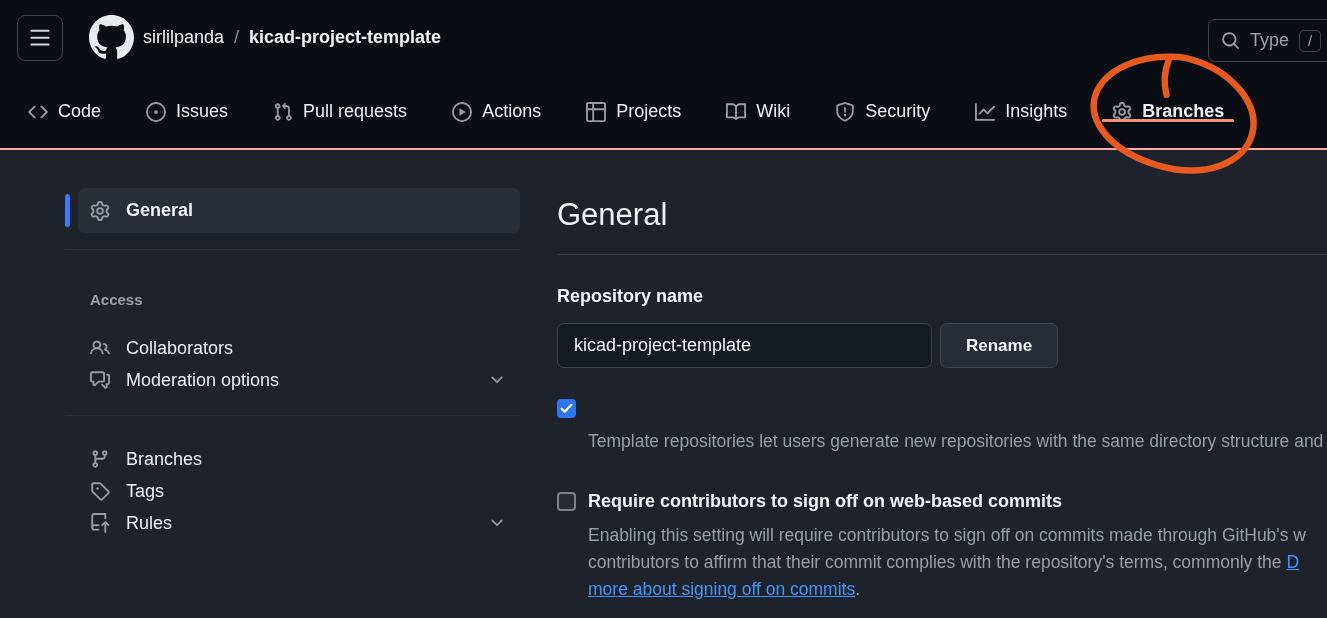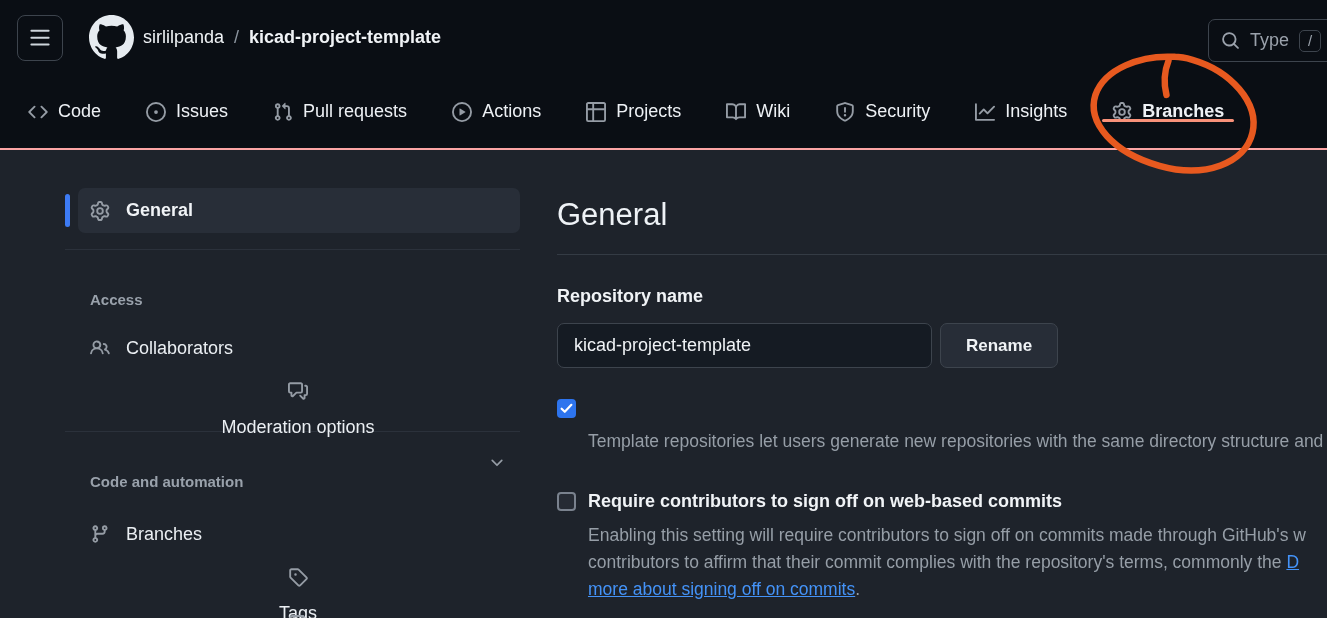--- a/index.html
+++ b/index.html
@@ -65,21 +65,21 @@
   .side-active-item svg { fill:#959ca5; flex:none; }
   .side-active-label { font-size:18px; font-weight:700; color:#f0f3f6; }
   .side-divider { margin:16px 0 0 -13px; width:455px; border-top:1px solid #2b313b; }
   .side-section-header { margin:41px 0 0 12px; font-size:15px; font-weight:700; color:#99a1ab; line-height:18px; }
   .side-item {
     height:30px; display:flex; align-items:center; gap:16px; padding:0 14px 0 12px;
     font-size:18px; color:#ebeff3; cursor:pointer;
   }
   .side-item svg { fill:#959ca5; flex:none; }
   .side-item .chev { margin-left:auto; }
-  .mt24 { margin-top:24px; } .mt18 { margin-top:18px;flex-direction:column; } .mt28 { margin-top:28px; }
+  .mt24 { margin-top:24px; } .mt18 { margin-top:2px; } .mt28 { margin-top:28px; }
   
   .settings-main { position:absolute; left:557px; top:150px; width:1010px; }
   .page-title { margin:44px 0 0 0; font-size:31px; font-weight:400; color:#eef2f6; line-height:41px; }
   .main-divider { margin-top:19px; width:1010px; border-top:1px solid #343b44; }
   .field-label { margin-top:31px; font-size:18px; font-weight:700; }
   .rename-row { margin-top:16px; display:flex; gap:8px; align-items:center; }
   .repo-name-input {
     width:375px; height:45px; background:#151b23; border:1px solid #3d444d; border-radius:7px;
     color:#f0f3f6; font-size:18px; padding:0 16px; font-family:"Liberation Sans", sans-serif; outline:none;
   }
@@ -250,21 +250,20 @@
       <span>Moderation options</span>
       <span class="chev" style="display:flex;">
           <svg width="18" height="18" viewBox="0 0 16 16">
             <path d="M12.78 5.22a.749.749 0 0 1 0 1.06l-4.25 4.25a.749.749 0 0 1-1.06 0L3.22 6.28a.749.749 0 1 1 1.06-1.06L8 8.939l3.72-3.719a.749.749 0 0 1 1.06 0Z"></path>
           </svg>
         </span>
     </div>
 
     <div class="side-divider" style="margin-top:20px;"></div>
 
-    <div class="side-section-header">Code and automation</div>
 
     <div class="side-item mt28">
       <span style="display:flex;">
           <svg width="20" height="20" viewBox="0 0 16 16">
             <path d="M9.5 3.25a2.25 2.25 0 1 1 3 2.122V6A2.5 2.5 0 0 1 10 8.5H6a1 1 0 0 0-1 1v1.128a2.251 2.251 0 1 1-1.5 0V5.372a2.25 2.25 0 1 1 1.5 0v1.836A2.493 2.493 0 0 1 6 7h4a1 1 0 0 0 1-1v-.628A2.25 2.25 0 0 1 9.5 3.25Zm-6 0a.75.75 0 1 0 1.5 0 .75.75 0 0 0-1.5 0Zm8.25-.75a.75.75 0 1 0 0 1.5.75.75 0 0 0 0-1.5ZM4.25 12a.75.75 0 1 0 0 1.5.75.75 0 0 0 0-1.5Z"></path>
           </svg>
         </span>
       <span>Branches</span>
     </div>
 

